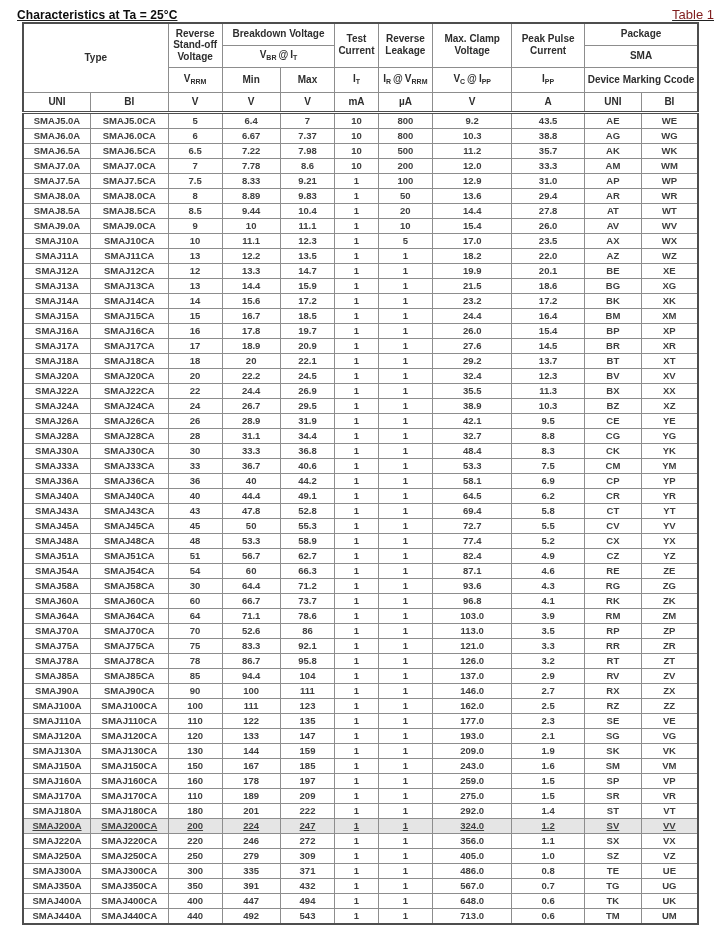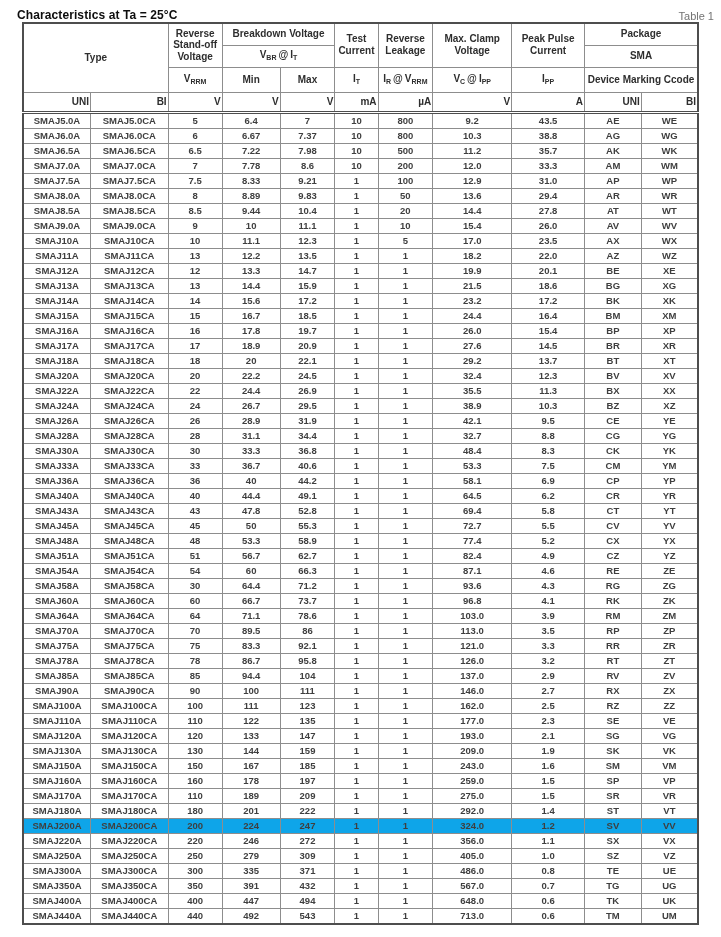--- a/index.html
+++ b/index.html
@@ -7,23 +7,24 @@
   body {
     width: 721px; height: 937px;
     font-family: "Liberation Sans", sans-serif;
     color: #222;
   }
   .page { padding: 3px 0 0 0; }
   .title-bar {
     width: 699px; margin: 0 0 0 17px;
     display: flex; justify-content: space-between; align-items: flex-end;
     height: 19px;
+    text-decoration: underline;
   }
   .doc-title { font-size: 12px; font-weight: bold; color: #0d0d0d; letter-spacing: 0.1px; }
-  .table-label { font-size: 11px; color: #737373; padding-right: 2px; }
+  .table-label { font-size: 13px; color: #7f1d1d; padding-right: 2px; }
 
   table.spec {
     margin-left: 22px;
     width: 677px;
     border-collapse: collapse;
     table-layout: fixed;
     border: 2px solid #4e4e4e;
   }
   .spec th, .spec td {
     border: 1px solid #8d8d8d;
@@ -32,28 +33,28 @@
     padding: 0;
   }
   .spec thead th {
     font-size: 10px; font-weight: bold; color: #2e2e2e;
     line-height: 1.18; white-space: normal; padding: 1px 1px;
   }
   .hrow1 th { height: 22px; }
   .hrow2 th { height: 22px; }
   .hrow3 th { height: 25px; }
   .hrow4 th { height: 20px; font-size: 10.5px; }
-  .hrow4 th { border-bottom: 3px double #4e4e4e; text-align: right; }
+  .hrow4 th { border-bottom: 3px double #4e4e4e; }
   .spec sub { font-size: 7px; vertical-align: -2px; letter-spacing: 0; }
   .sym-mid { margin: 0 2px; }
   .spec tbody td {
     font-size: 9.5px; font-weight: bold; color: #3f3f3f;
     height: 15px; line-height: 14px;
   }
-  .spec tbody tr.highlight td { background: #0ea5e9; }
+  .spec tbody tr.highlight td { background: #e5e5e5; text-decoration: underline; }
 
   
   col.c-uni  { width: 10.0%; }
   col.c-bi   { width: 11.5%; }
   col.c-vrrm { width: 8.0%; }
   col.c-min  { width: 8.6%; }
   col.c-max  { width: 8.1%; }
   col.c-it   { width: 6.4%; }
   col.c-ir   { width: 8.1%; }
   col.c-vc   { width: 11.7%; }
@@ -564,21 +565,21 @@
           <td>1</td>
           <td>103.0</td>
           <td>3.9</td>
           <td>RM</td>
           <td>ZM</td>
         </tr>
         <tr>
           <td>SMAJ70A</td>
           <td>SMAJ70CA</td>
           <td>70</td>
-          <td>89.5</td>
+          <td>52.6</td>
           <td>86</td>
           <td>1</td>
           <td>1</td>
           <td>113.0</td>
           <td>3.5</td>
           <td>RP</td>
           <td>ZP</td>
         </tr>
         <tr>
           <td>SMAJ75A</td>

